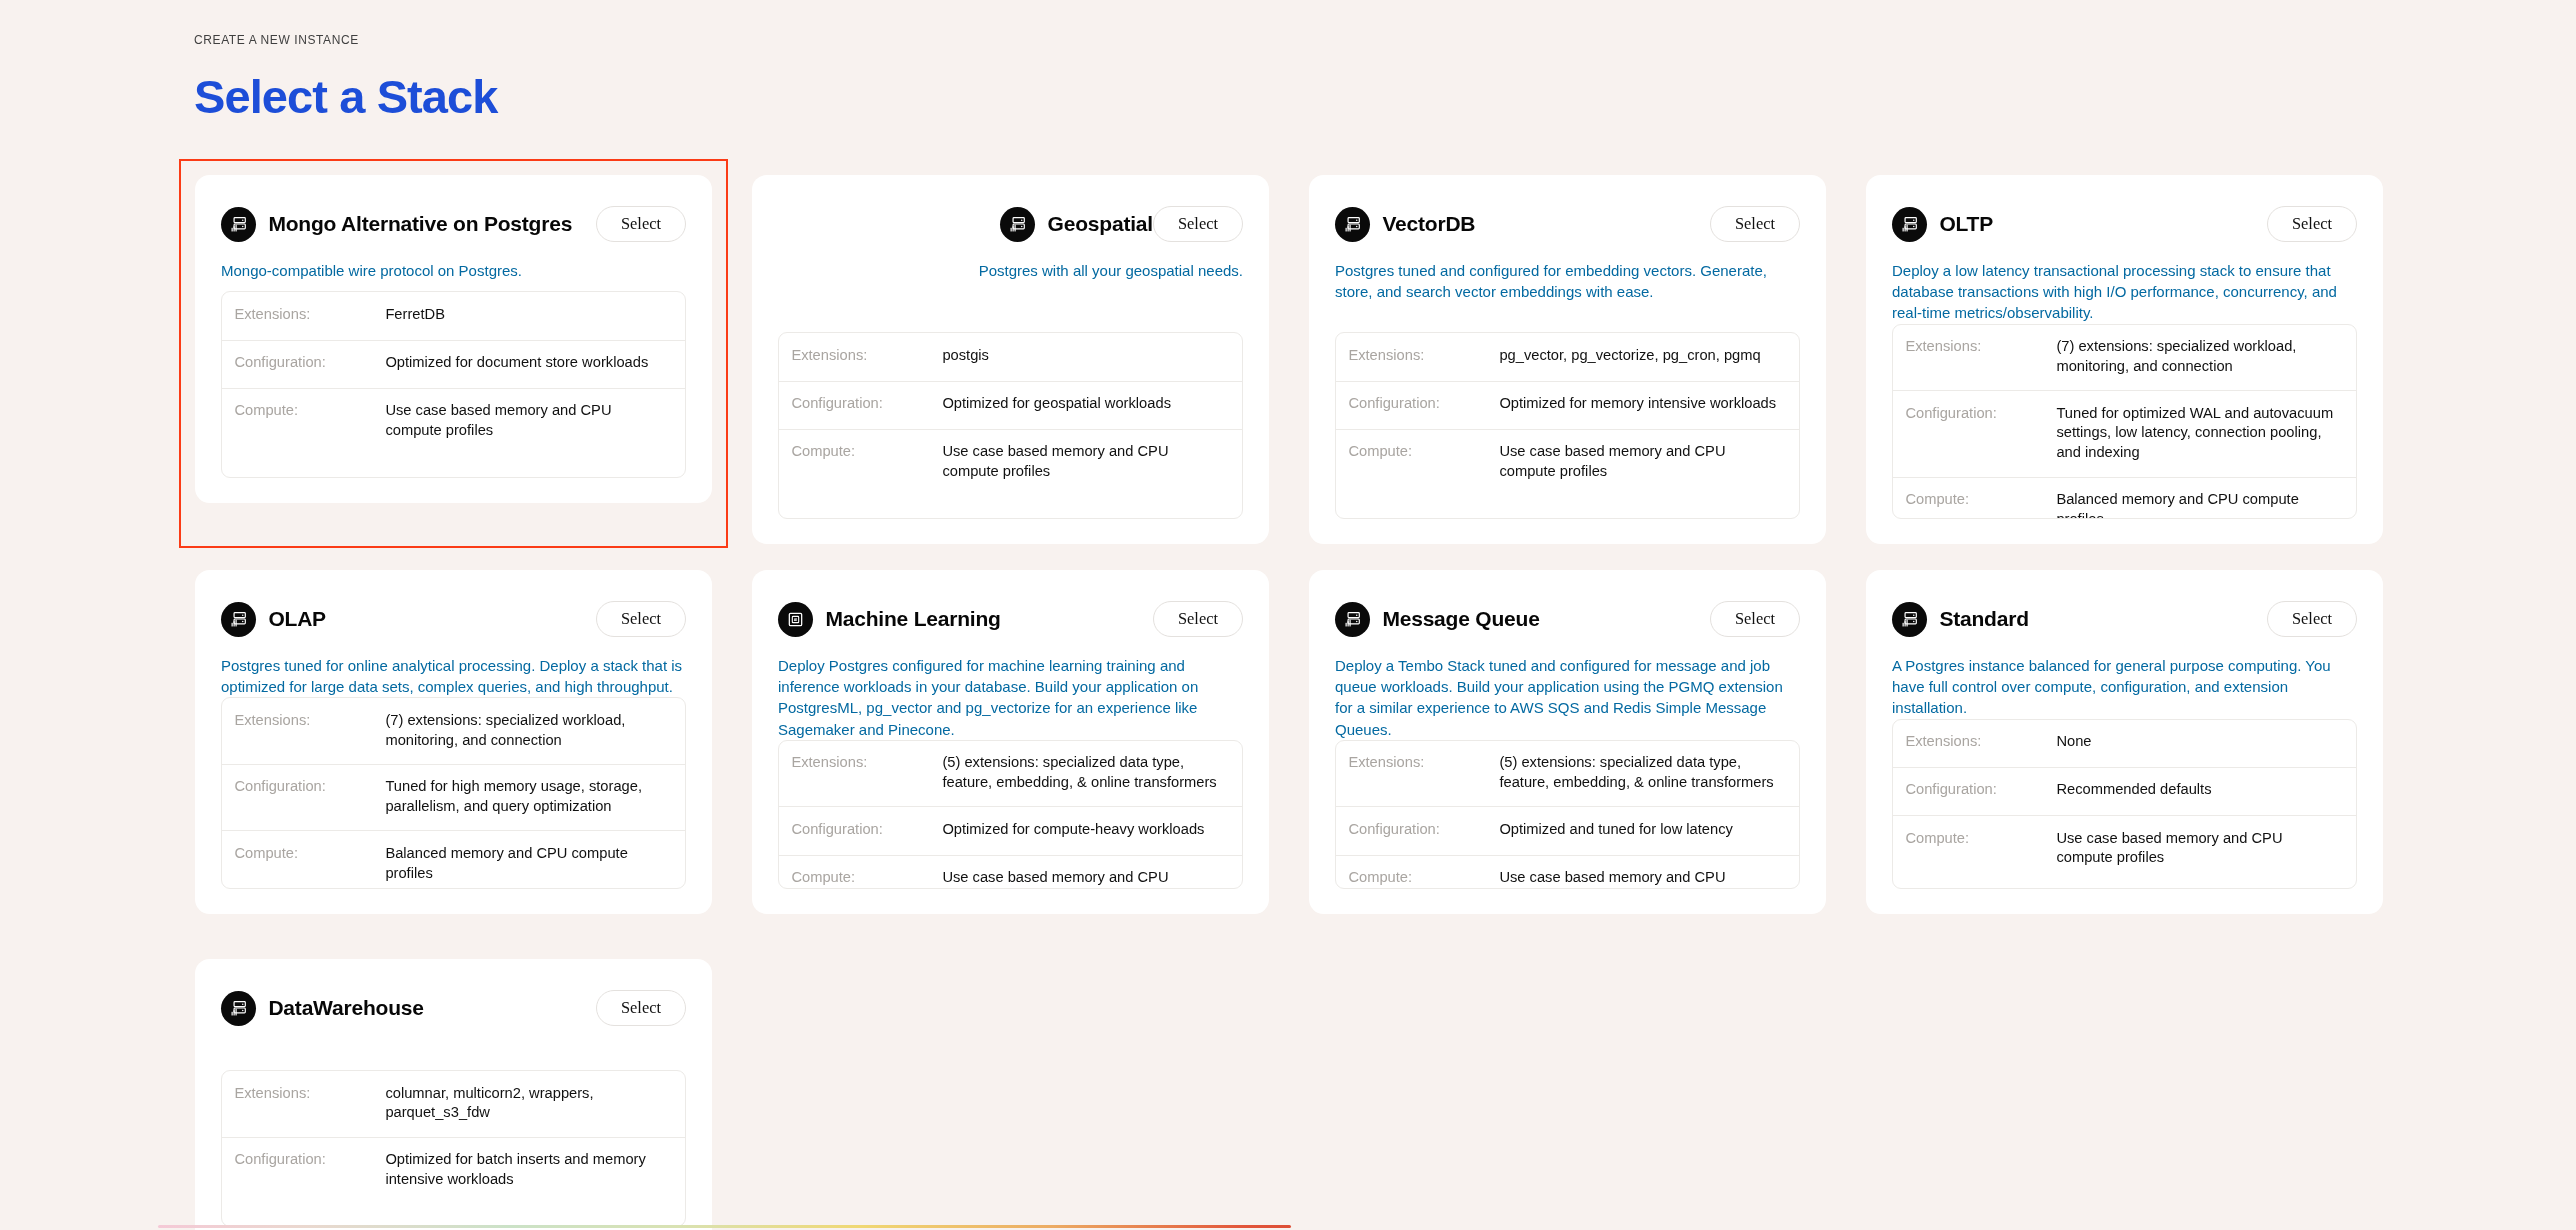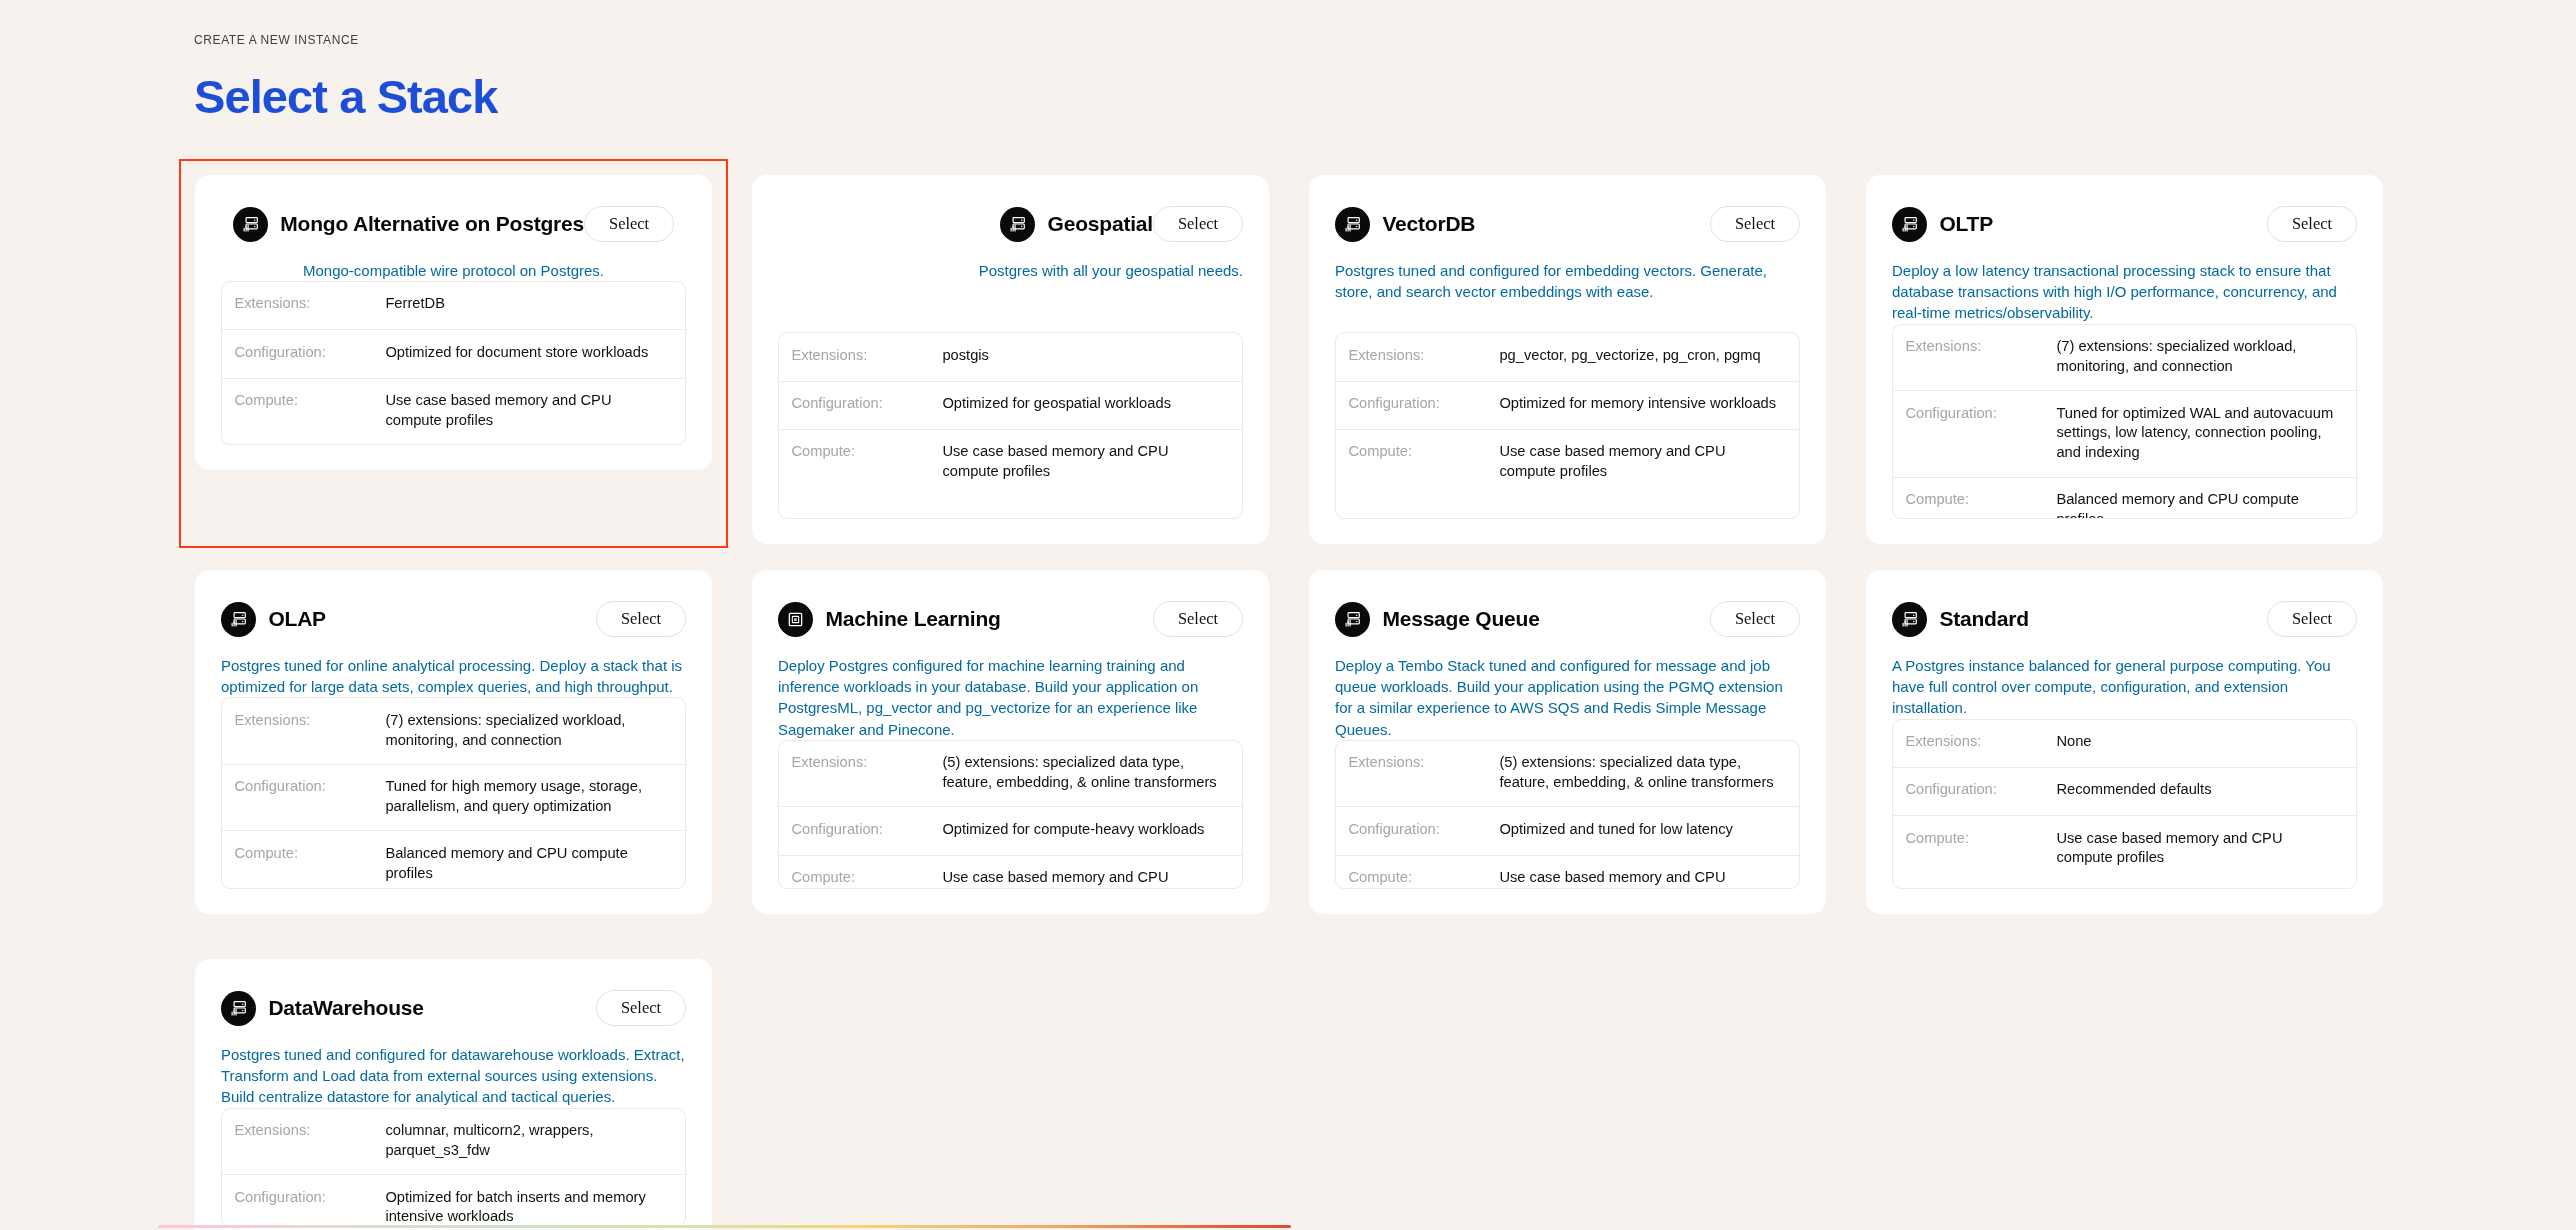--- a/index.html
+++ b/index.html
@@ -158,21 +158,21 @@
 </head>
 <body>
 
 <div class="page">
 
   <div class="eyebrow">CREATE A NEW INSTANCE</div>
   <div class="page-title">Select a Stack</div>
 
   <div class="grid" id="stack-grid">
       <div class="cell">
-        <div class="card" style="height: 295px; align-items: center;">
+        <div class="card" style="height: 328px;">
           <div class="card-head">
             <div class="head-left">
               <div class="stack-icon">
                 <svg width="19" height="19" viewBox="0 0 24 24" fill="none" xmlns="http://www.w3.org/2000/svg">
                   <rect x="6.4" y="3.4" width="14.2" height="6.2" rx="1.1" stroke="#ffffff" stroke-width="1.5"></rect>
                   <rect x="6.4" y="11.4" width="14.2" height="6.2" rx="1.1" stroke="#ffffff" stroke-width="1.5"></rect>
                   <circle cx="17.4" cy="6.5" r="0.95" fill="#ffffff"></circle>
                   <circle cx="17.4" cy="14.5" r="0.95" fill="#ffffff"></circle>
                   <rect x="3.2" y="16.2" width="1.5" height="4.6" fill="#ffffff"></rect>
                   <rect x="5.7" y="14.2" width="1.5" height="6.6" fill="#ffffff"></rect>
@@ -463,21 +463,20 @@
                   <circle cx="17.4" cy="14.5" r="0.95" fill="#ffffff"></circle>
                   <rect x="3.2" y="16.2" width="1.5" height="4.6" fill="#ffffff"></rect>
                   <rect x="5.7" y="14.2" width="1.5" height="6.6" fill="#ffffff"></rect>
                   <rect x="8.2" y="12.2" width="1.5" height="8.6" fill="#ffffff"></rect>
                 </svg>
               </div>
               <div class="card-title">DataWarehouse</div>
             </div>
             <button class="select-btn">Select</button>
           </div>
-          <div class="card-desc">Postgres tuned and configured for datawarehouse workloads. Extract, Transform and Load data from external sources using extensions. Build centralize datastore for analytical and tactical queries.</div>
           <div class="spec pad-bottom">
             <div class="spec-row">
               <div class="spec-label">Extensions:</div>
               <div class="spec-value">columnar, multicorn2, wrappers, parquet_s3_fdw</div>
             </div>
             <div class="spec-row">
               <div class="spec-label">Configuration:</div>
               <div class="spec-value">Optimized for batch inserts and memory intensive workloads</div>
             </div>
           </div>

